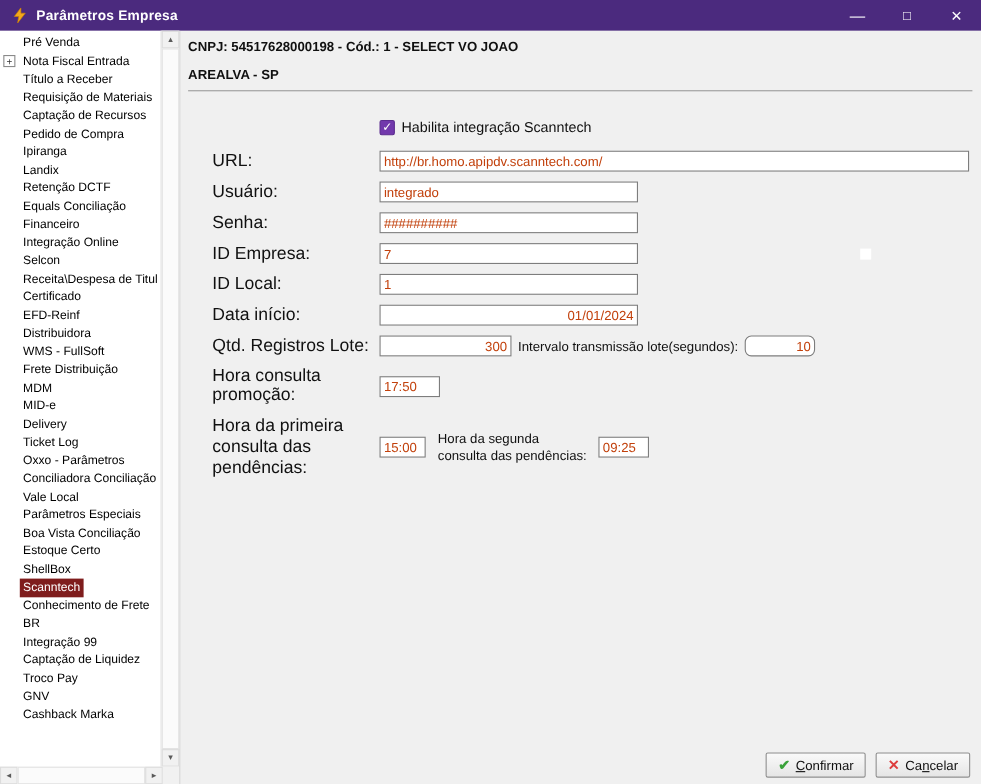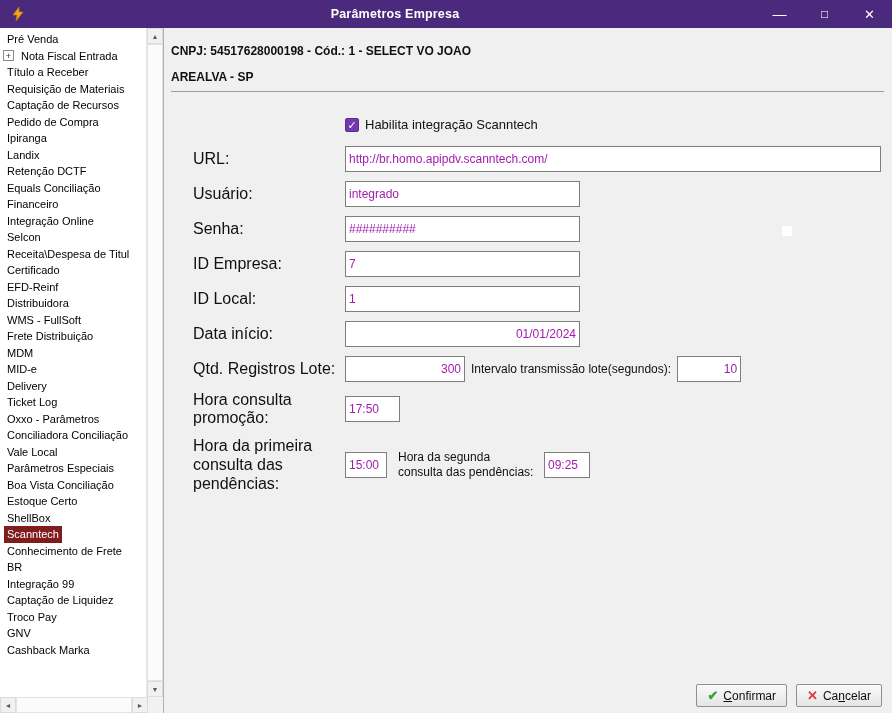--- a/index.html
+++ b/index.html
@@ -2,67 +2,67 @@
 <html><head>
 <meta charset="utf-8">
 <style>
   * { box-sizing: border-box; margin: 0; padding: 0; }
   html, body { width: 892px; height: 713px; }
   body { font-family: "Liberation Sans", sans-serif; background: #f0f0f0; overflow: hidden; }
 
   .window { width: 892px; height: 713px; display: flex; flex-direction: column; overflow: hidden; background: #f0f0f0; }
 
   
-  .titlebar { flex: 0 0 28px; height: 28px; background: #4b2a7e; color: #fff; display: flex; align-items: center; text-align: center; }
+  .titlebar { flex: 0 0 28px; height: 28px; background: #4b2a7e; color: #fff; display: flex; align-items: center; }
   .tb-icon { width: 18px; height: 18px; margin: 0 6px 0 9px; display: flex; align-items: center; justify-content: center; }
   .tb-title { font-size: 12.5px; font-weight: bold; flex: 1; letter-spacing: .2px; }
   .tb-btn { width: 45px; height: 28px; display: flex; align-items: center; justify-content: center; color: #fff; cursor: default; }
   .tb-btn.min { font-size: 14px; }
   .tb-btn.max { font-size: 12px; }
   .tb-btn.cls { font-size: 13px; }
 
   
   .content { flex: 1; display: flex; min-height: 0; }
 
   
   .sidebar { flex: 0 0 164px; width: 164px; background: #fff; border-right: 1px solid #b0b0b0; display: flex; flex-direction: column; }
   .sidebar-main { flex: 1; display: flex; min-height: 0; }
   .side-list { flex: 1; overflow: hidden; padding-top: 3px; }
-  .side-item { font-size: 11px; height: 16.5px; line-height: 16.5px; padding-left: 4px; white-space: nowrap; display: flex; align-items: center; color: #000; }
+  .side-item { font-size: 11px; height: 16.5px; line-height: 16.5px; padding-left: 18px; white-space: nowrap; display: flex; align-items: center; color: #000; }
   .side-item.has-plus { padding-left: 3px; }
   .plusbox { width: 11px; height: 11px; border: 1px solid #8a8a8a; background: #fff; color: #333; font-size: 9px; display: inline-flex; align-items: center; justify-content: center; margin-right: 4px; flex: 0 0 11px; }
   .side-label { padding: 0 3px; }
   .side-label.selected { background: #7f1d1d; color: #fff; }
 
   .vscroll { flex: 0 0 16px; background: #f1f1f1; display: flex; flex-direction: column; border-left: 1px solid #e6e6e6; }
   .scroll-btn { flex: 0 0 16px; width: 16px; height: 16px; background: #f1f1f1; border: 1px solid #dcdcdc; color: #5a5a5a; font-size: 7px; display: flex; align-items: center; justify-content: center; }
   .vtrack { flex: 1; }
   .vthumb { width: 100%; height: 100%; background: #fbfbfb; border: 1px solid #e3e3e3; }
   .sidebar-bottom { flex: 0 0 16px; display: flex; background: #f1f1f1; }
   .hscroll { width: 148px; display: flex; }
   .htrack { flex: 1; }
   .hthumb { height: 100%; background: #fbfbfb; border: 1px solid #e3e3e3; }
   .corner { flex: 1; background: #f1f1f1; }
 
   
-  .main { flex: 1; position: relative; background: #f0f0f0; padding: 16px 8px 0 7px; }
+  .main { flex: 1; position: relative; background: #f0f0f0; padding: 7px 8px 0 7px; }
   .hdr1, .hdr2 { font-size: 12px; font-weight: bold; color: #101010; }
   .hdr2 { margin-top: 12px; }
   .sep { border-bottom: 1px solid #9c9c9c; margin-top: 7px; }
 
   .form { margin-left: 22px; margin-top: 25px; }
   .row { display: flex; align-items: center; margin-bottom: 9px; }
   .flabel { width: 152px; flex: 0 0 152px; font-size: 16px; color: #101010; }
   .flabel.two-line { line-height: 1.2; }
-  input.fld { height: 26px; border: 1px solid #7d7d7d; background: #fff; font: 12px "Liberation Sans", sans-serif; padding: 0 3px; color: #a21caf; }
+  input.fld { height: 19px; border: 1px solid #7d7d7d; background: #fff; font: 12px "Liberation Sans", sans-serif; padding: 0 3px; color: #c2410c; }
   .right { text-align: right; }
   .w-url  { width: 536px; }
   .w-std  { width: 235px; }
   .w-qtd  { width: 120px; }
-  .w-int  { width: 64px; }
+  .w-int  { width: 64px; border-radius: 6px; }
   .w-prom { width: 55px; }
   .w-h1   { width: 42px; }
   .w-h2   { width: 46px; }
   .mid-label { font-size: 12px; margin: 0 6px; color: #101010; }
   .mid-label.two-line { width: 140px; line-height: 1.2; margin-left: 11px; }
 
   .cbrow { margin-left: 152px; margin-bottom: 14px; display: flex; align-items: center; }
   .cb { width: 14px; height: 14px; flex: 0 0 14px; background: #7239ac; border: 1px solid #5c2d8f; color: #fff; font-size: 11px; line-height: 12px; text-align: center; margin-right: 6px; border-radius: 2px; }
   .cb-label { font-size: 13px; color: #101010; }
 

